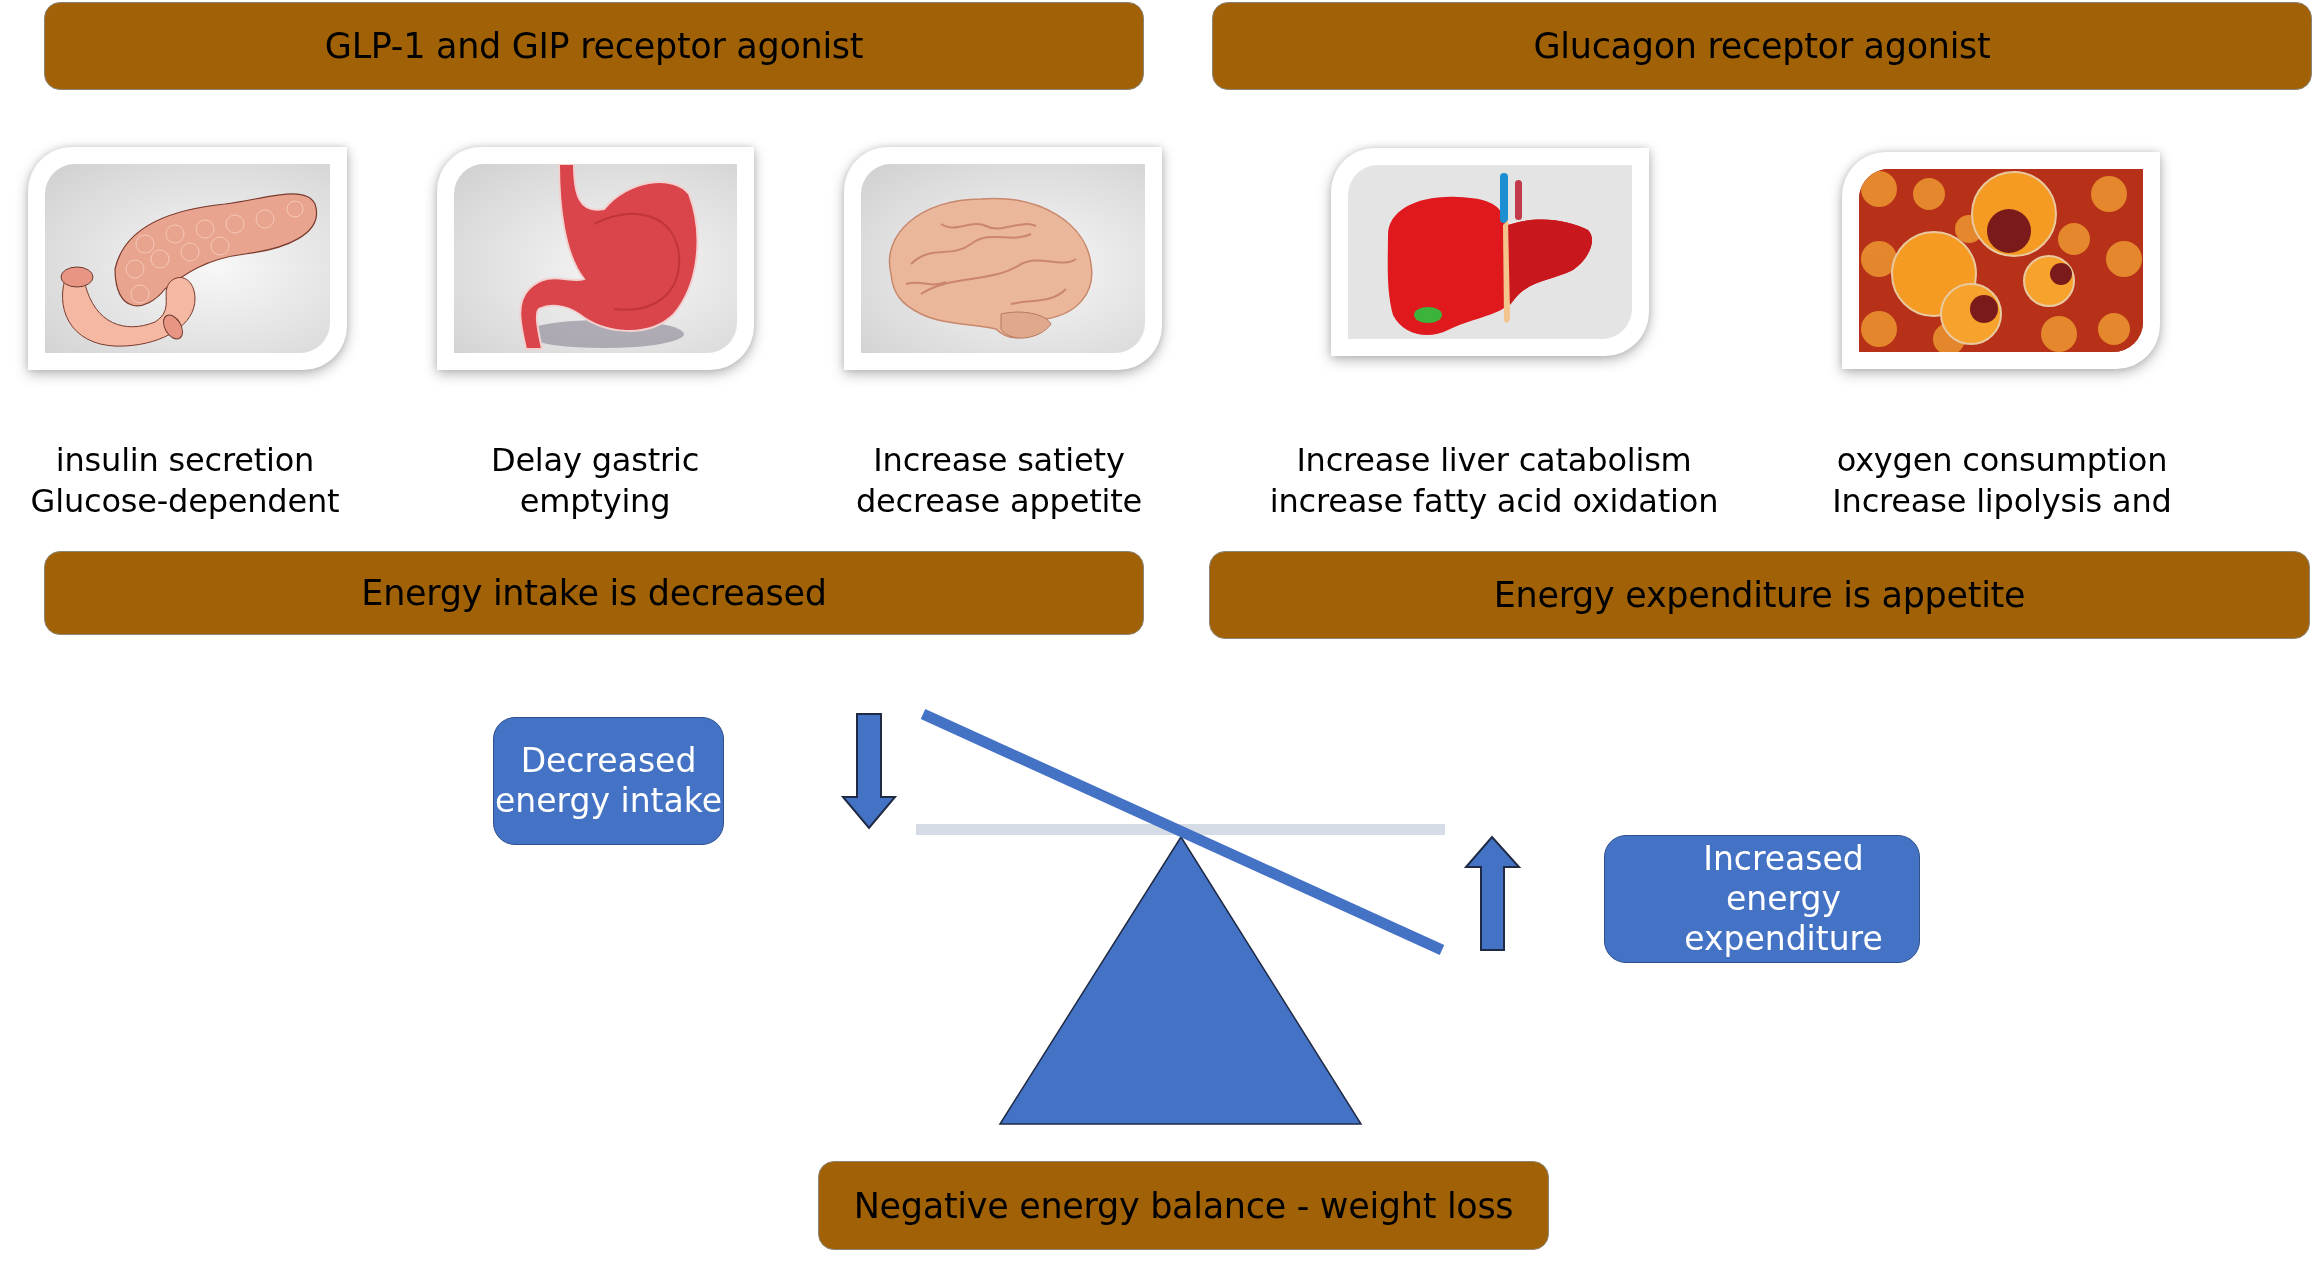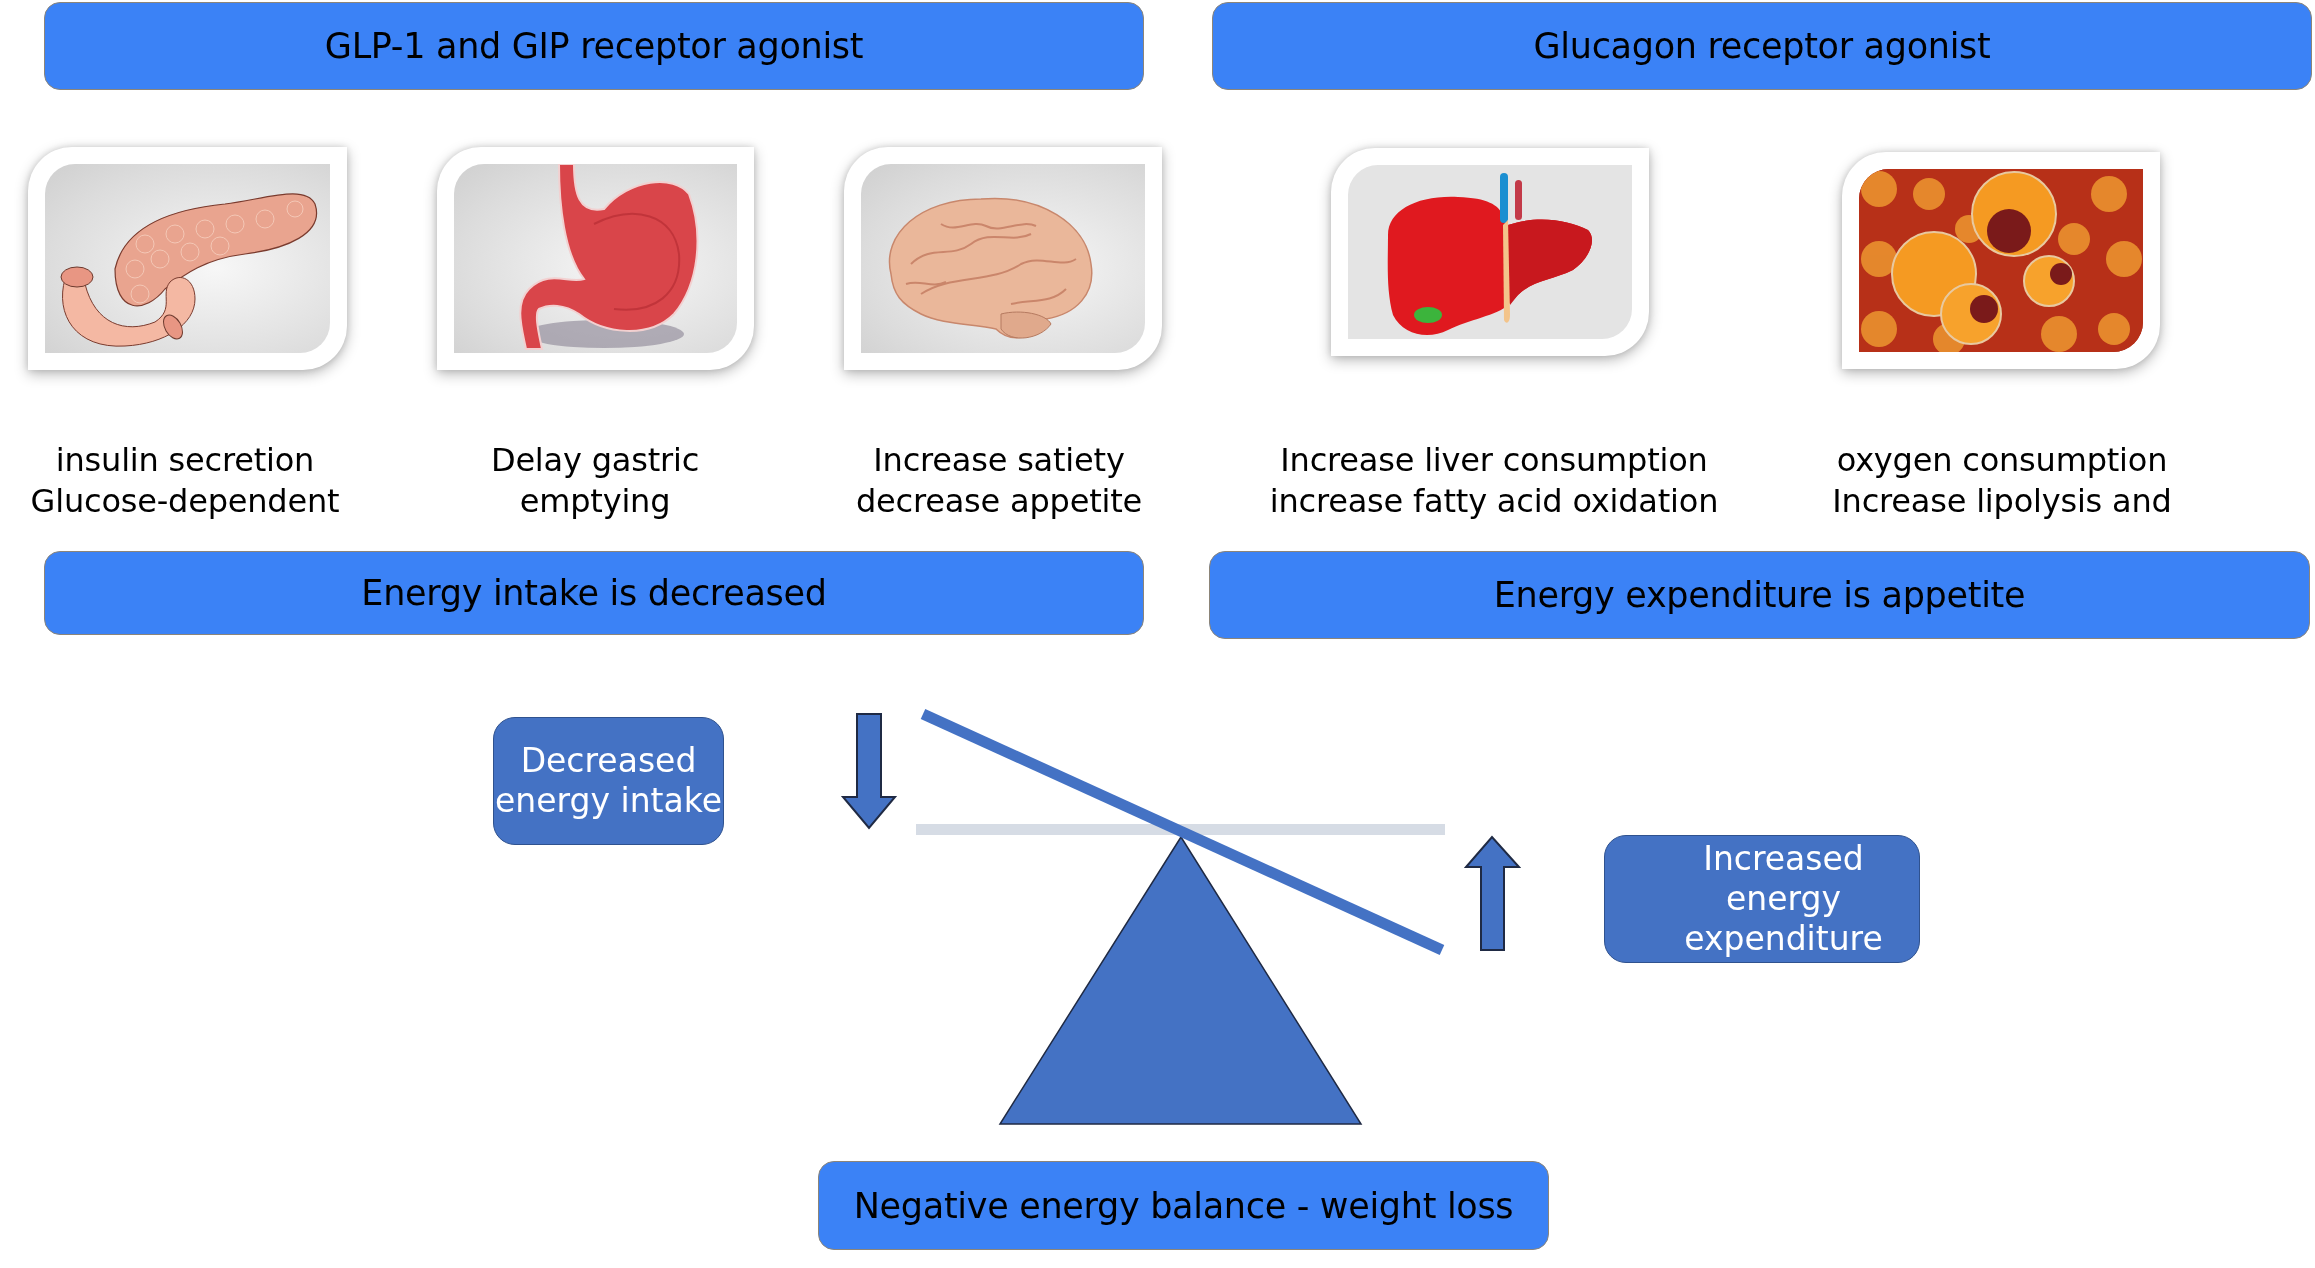--- a/index.html
+++ b/index.html
@@ -1,18 +1,18 @@
 <!DOCTYPE html>
 <html><head>
 <meta charset="utf-8">
 <style>
   html, body { margin:0; padding:0; background:#ffffff; }
   body { width:2315px; height:1268px; position:relative; overflow:hidden;
          font-family:"DejaVu Sans", "Liberation Sans", sans-serif; color:#000; }
-  .cream-box { position:absolute; background:#3b82f6; border:1.5px solid #8c8579;
+  .cream-box { position:absolute; background:#a16207; border:1.5px solid #8c8579;
                border-radius:16px; display:flex; align-items:center; justify-content:center;
                box-sizing:border-box; font-size:35px; letter-spacing:-0.3px; }
   .frame { position:absolute; background:#ffffff; box-sizing:border-box;
            border-radius:44px 0 44px 0; box-shadow:0 4px 14px rgba(0,0,0,0.28), 0 0 6px rgba(0,0,0,0.12); }
   .frame .inner { position:absolute; left:17px; top:17px; right:17px; bottom:17px;
                   border-radius:30px 0 30px 0; overflow:hidden;
                   background:radial-gradient(ellipse at 60% 55%, #f7f7f7 0%, #dcdcdc 70%, #cfcfcf 100%); }
   .frame svg { position:absolute; left:0; top:0; width:100%; height:100%; }
   .caption { position:absolute; text-align:center; font-size:32px; line-height:41px;
              transform:translateX(-50%); white-space:nowrap; letter-spacing:-0.2px; }
@@ -129,21 +129,21 @@
 </div>
 <div class="caption" style="left:595px; top:440px;">
   <div>Delay gastric</div>
   <div>emptying</div>
 </div>
 <div class="caption" style="left:999px; top:440px;">
   <div>Increase satiety</div>
   <div>decrease appetite</div>
 </div>
 <div class="caption" style="left:1494px; top:440px;">
-  <div>Increase liver consumption</div>
+  <div>Increase liver catabolism</div>
   <div>increase fatty acid oxidation</div>
 </div>
 <div class="caption" style="left:2002px; top:440px;">
   <div>oxygen consumption</div>
   <div>Increase lipolysis and</div>
 </div>
 
 <div class="cream-box" style="left:44px; top:551px; width:1100px; height:84px;">
   <span>Energy intake is decreased</span>
 </div>

